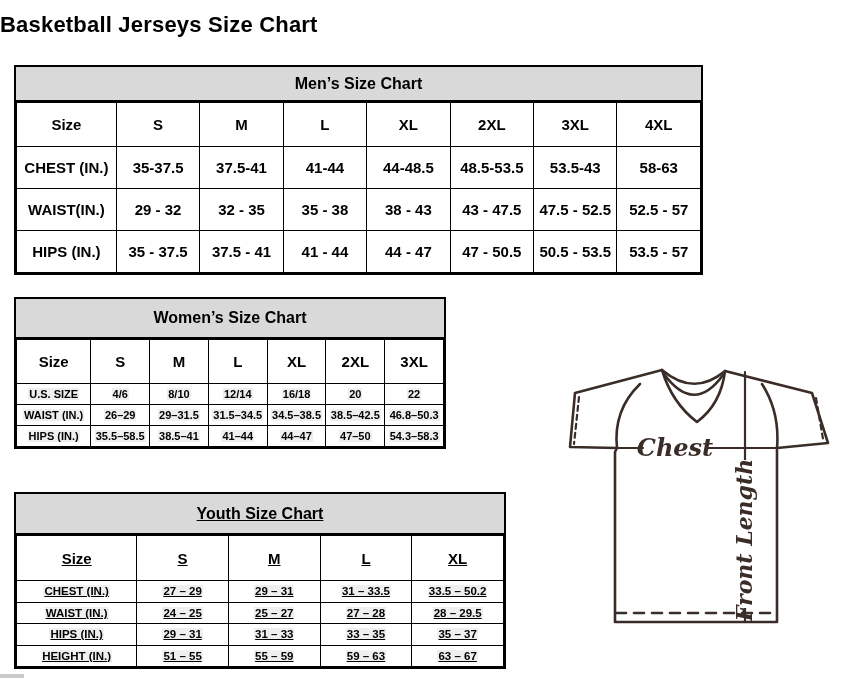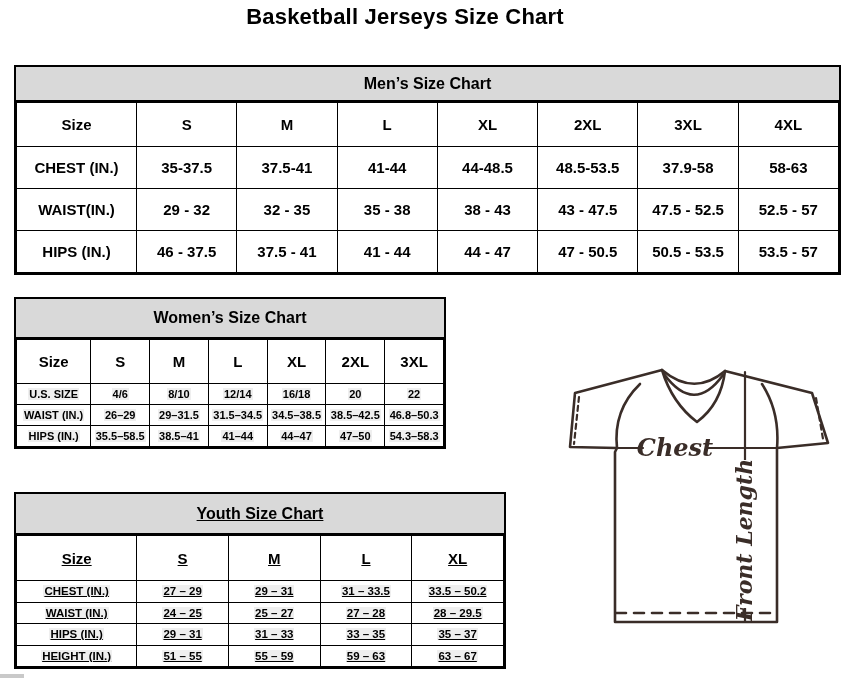--- a/index.html
+++ b/index.html
@@ -1,34 +1,34 @@
 <!DOCTYPE html>
 <html><head>
 <meta charset="utf-8">
 <style>
   html,body{margin:0;padding:0;}
   body{
     width:843px;height:679px;position:relative;background:#ffffff;
     font-family:"Liberation Sans", sans-serif;color:#000;overflow:hidden;
   }
   .page-title{
-    position:absolute;top:4px;left:0;width:810px;text-align:center;
+    position:absolute;top:12px;left:0;width:810px;
     font-size:22px;font-weight:700;letter-spacing:.2px;
   }
   .chart{position:absolute;border:2px solid #000;background:#fff;box-sizing:border-box;}
   .chart-title{
     background:#d9d9d9;border-bottom:2px solid #000;display:flex;
     align-items:center;justify-content:center;font-weight:700;font-size:16px;
   }
   table{border-collapse:collapse;width:100%;table-layout:fixed;}
   th,td{
     border:1px solid #000;text-align:center;font-weight:700;padding:0;
     overflow:hidden;white-space:nowrap;vertical-align:middle;
   }
-  #mens{left:14px;top:65px;width:827px;}
+  #mens{left:14px;top:65px;width:689px;}
   #mens .chart-title{height:33px;}
   #mens thead th{height:43px;font-size:15px;}
   #mens tbody th,#mens tbody td{height:41px;font-size:15px;}
 
   #womens{left:14px;top:297px;width:432px;}
   #womens .chart-title{height:38px;}
   #womens thead th{height:43px;font-size:15px;}
   #womens tbody th,#womens tbody td{height:20px;font-size:11px;}
 
   #youth{left:14px;top:492px;width:492px;text-decoration:underline;}
@@ -77,36 +77,36 @@
         </tr>
       </thead>
     <tbody>
         <tr>
           <th><span>CHEST (IN.)</span></th>
           <td><span>35-37.5</span></td>
           <td><span>37.5-41</span></td>
           <td><span>41-44</span></td>
           <td><span>44-48.5</span></td>
           <td><span>48.5-53.5</span></td>
-          <td><span>37.9-58</span></td>
+          <td><span>53.5-43</span></td>
           <td><span>58-63</span></td>
         </tr>
         <tr>
           <th><span>WAIST(IN.)</span></th>
           <td><span>29 - 32</span></td>
           <td><span>32 - 35</span></td>
           <td><span>35 - 38</span></td>
           <td><span>38 - 43</span></td>
           <td><span>43 - 47.5</span></td>
           <td><span>47.5 - 52.5</span></td>
           <td><span>52.5 - 57</span></td>
         </tr>
         <tr>
           <th><span>HIPS (IN.)</span></th>
-          <td><span>46 - 37.5</span></td>
+          <td><span>35 - 37.5</span></td>
           <td><span>37.5 - 41</span></td>
           <td><span>41 - 44</span></td>
           <td><span>44 - 47</span></td>
           <td><span>47 - 50.5</span></td>
           <td><span>50.5 - 53.5</span></td>
           <td><span>53.5 - 57</span></td>
         </tr>
       </tbody>
   </table>
 </div>

